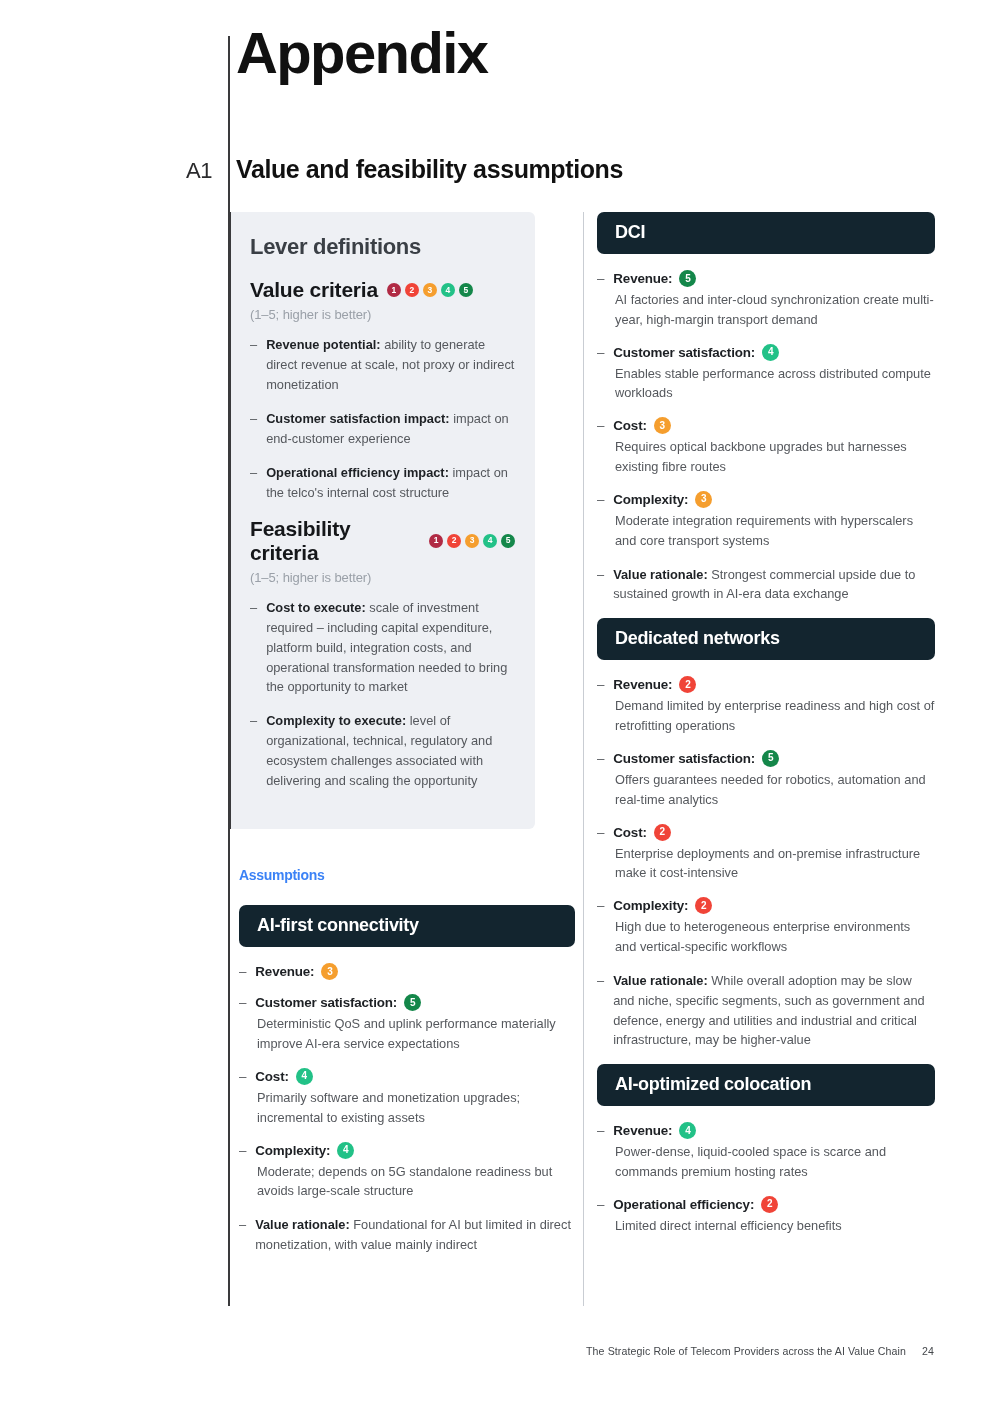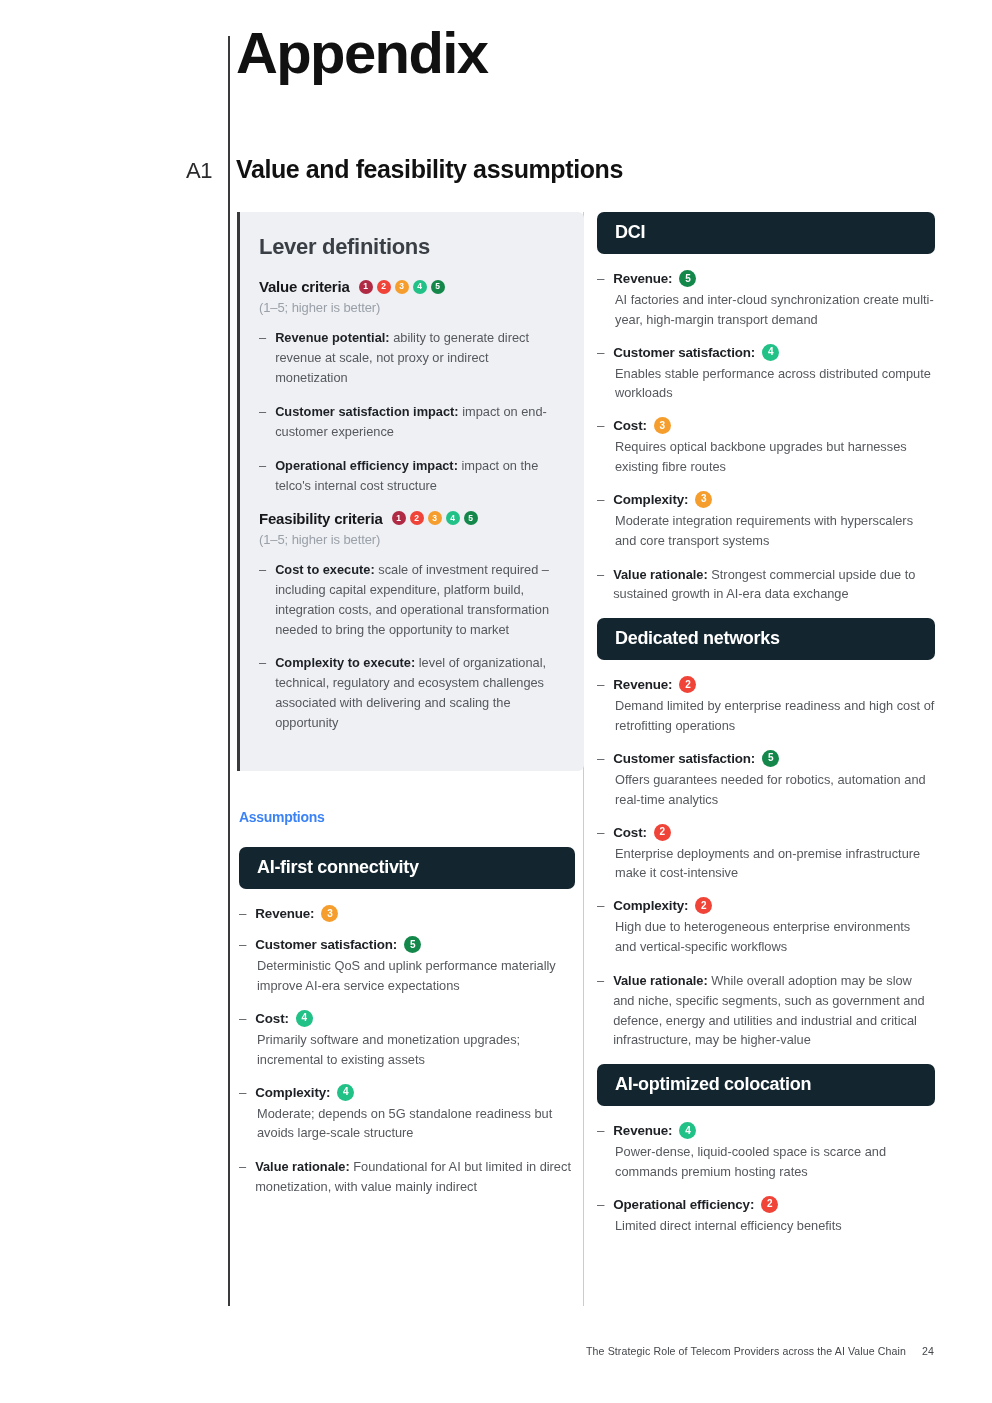--- a/index.html
+++ b/index.html
@@ -58,35 +58,34 @@
     width: 338px;
   }
 
   
   .def-panel {
     position: relative;
     background: #eef0f4;
     border-left: 3px solid #3a3a3c;
     border-radius: 0 6px 6px 0;
     padding: 22px 20px 24px 19px;
-    width: 347px;
-    margin-left: 9px;
+    width: 307px;
   }
   .def-panel h2 {
     font-size: 22px; font-weight: 700;
     color: #3a3f45;
     letter-spacing: -0.3px;
     margin-bottom: 18px;
   }
   .crit-head {
     display: flex; align-items: center; gap: 9px;
     margin-bottom: 5px;
   }
   .crit-head .crit-label {
-    font-size: 15px; font-weight: 700;
+    font-size: 21px; font-weight: 700;
     color: #15171a; letter-spacing: -0.2px;
   }
   .scale { display: flex; gap: 4px; align-items: center; }
   .scale-note {
     font-size: 13px; color: #9aa0a8;
     margin-bottom: 13px; letter-spacing: -0.1px;
   }
   .def-item {
     display: flex; gap: 9px;
     margin-bottom: 14px;

